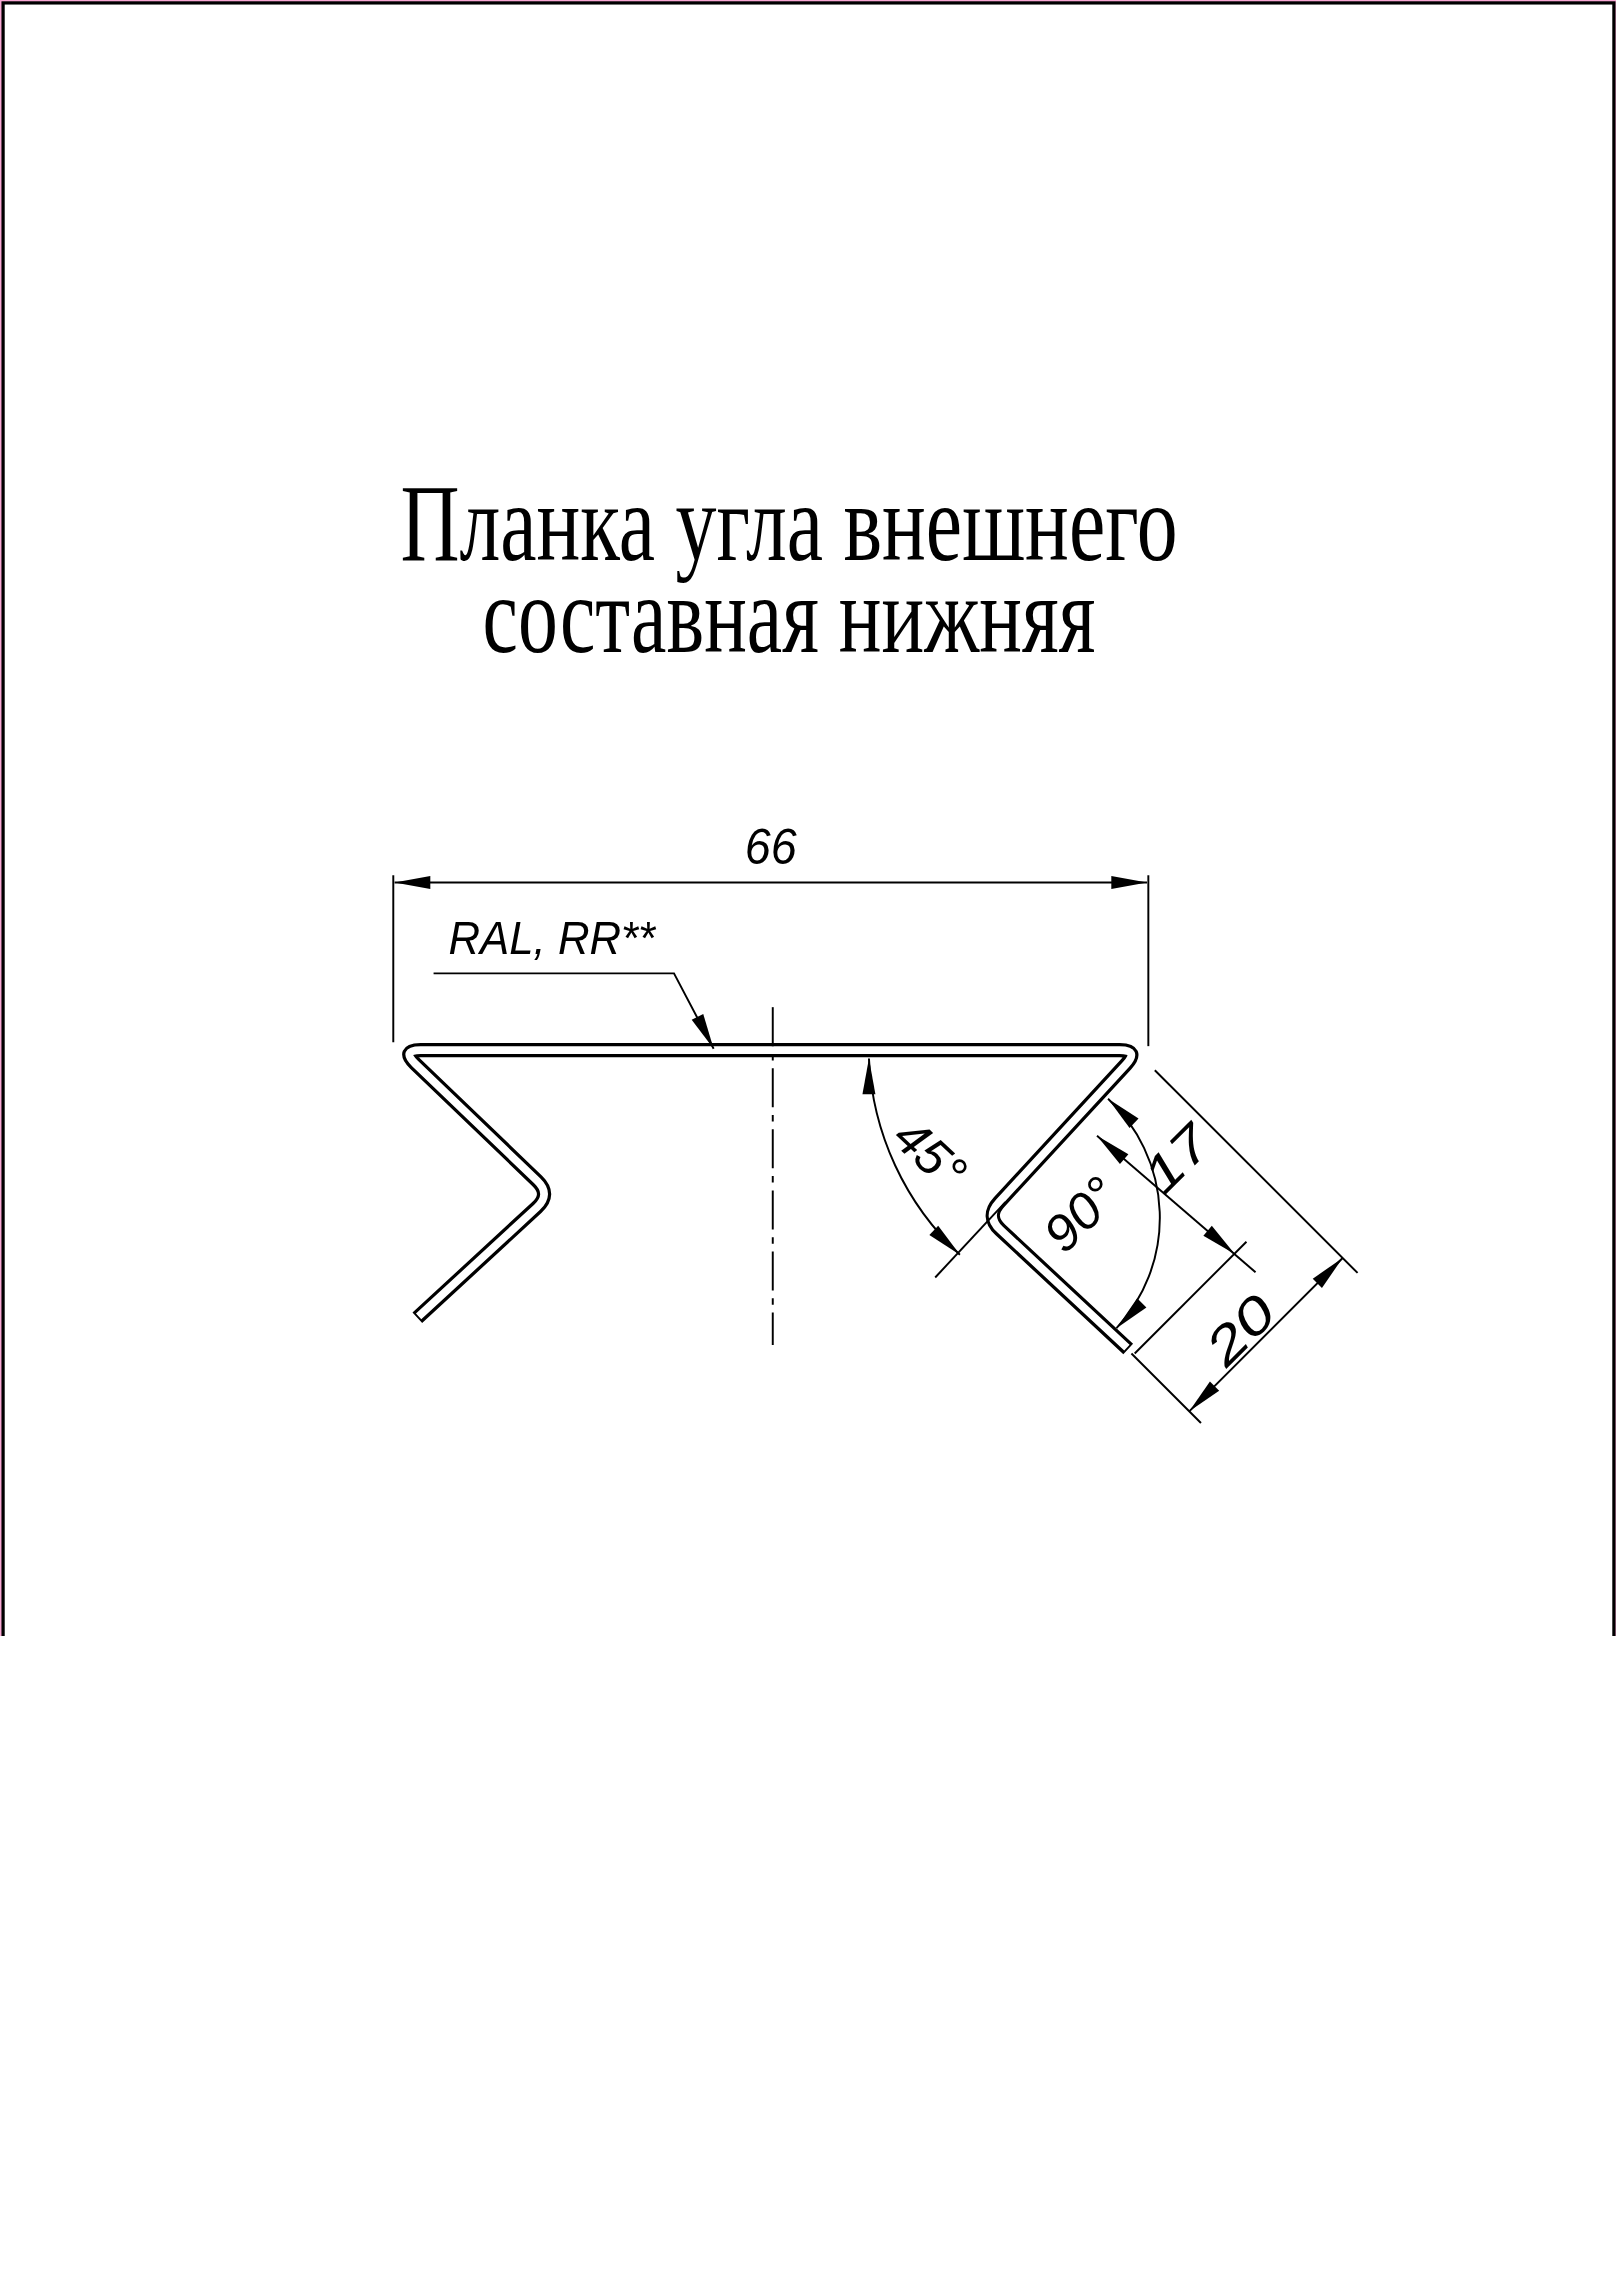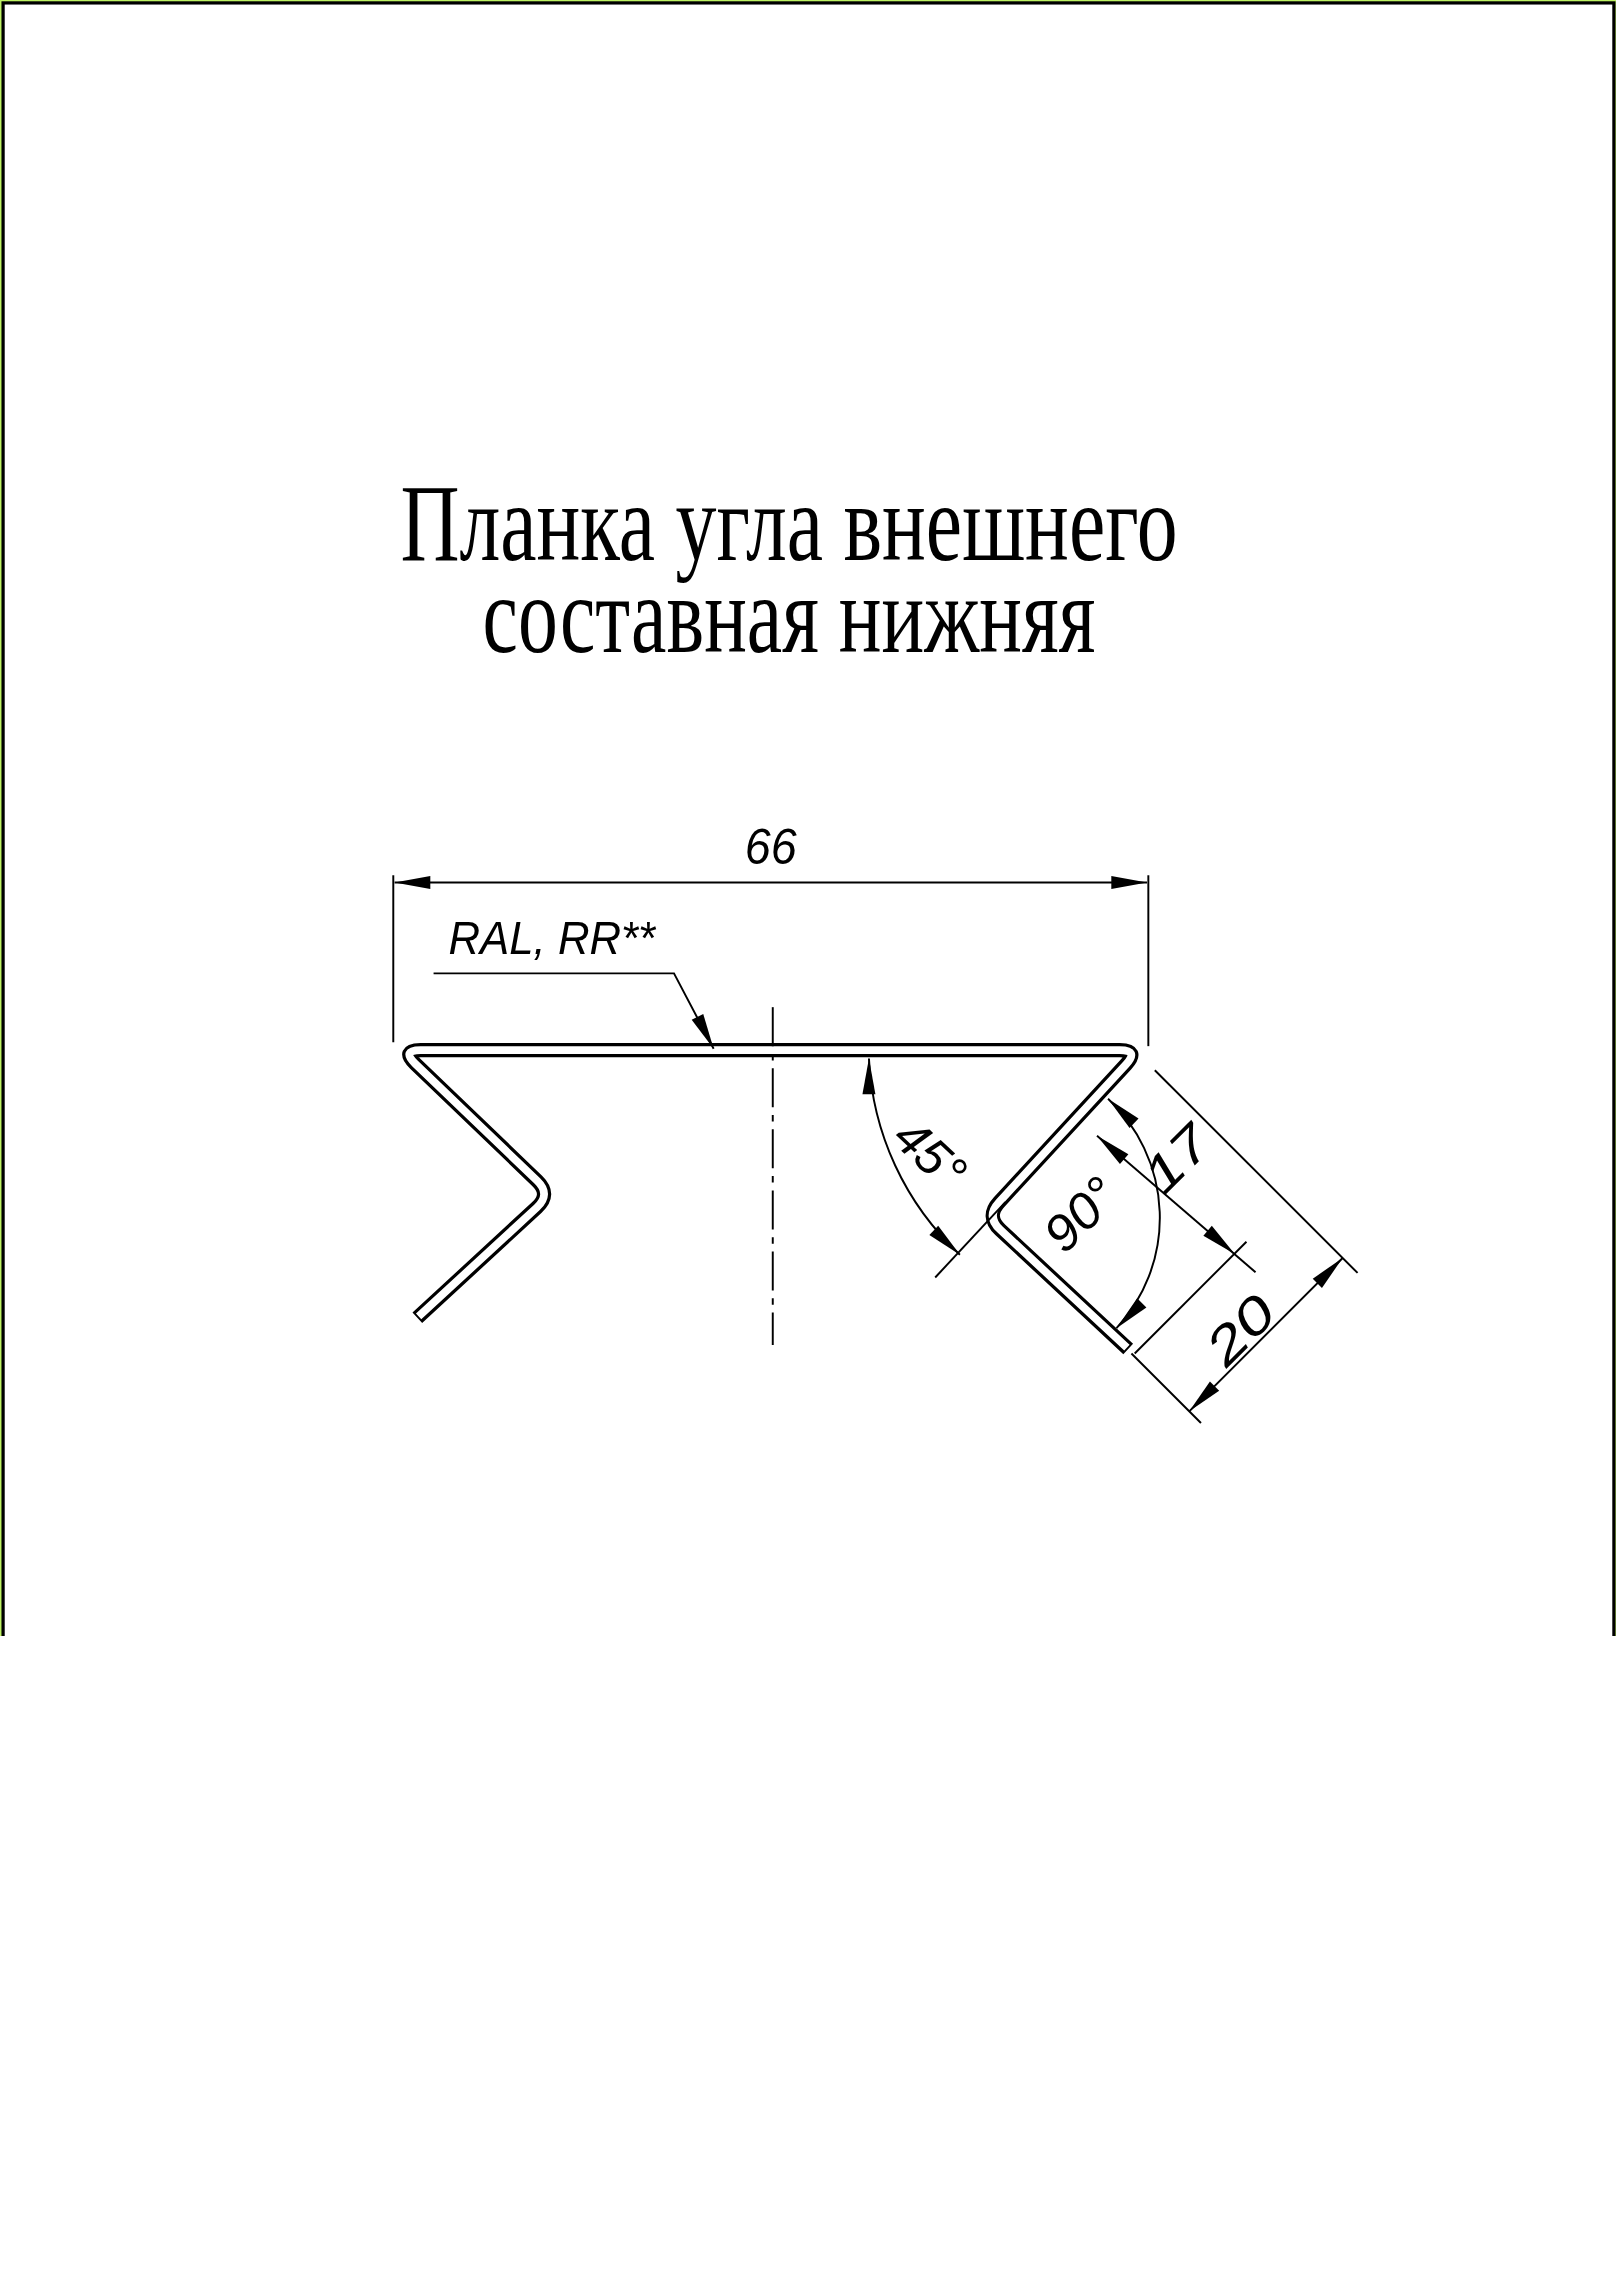--- a/index.html
+++ b/index.html
@@ -4,21 +4,21 @@
 <style>
   html, body {
     margin: 0;
     padding: 0;
     background: #ffffff;
   }
   .sheet-wrap {
     width: 1617px;
     height: 1636px;
     position: relative;
-    background: #bef264;
+    background: #f9a8d4;
   }
   svg { display: block; }
   text {
     fill: #000000;
     stroke: none;
   }
   .title-text {
     font-family: "Liberation Serif", "DejaVu Serif", serif;
     font-size: 170px;
   }

